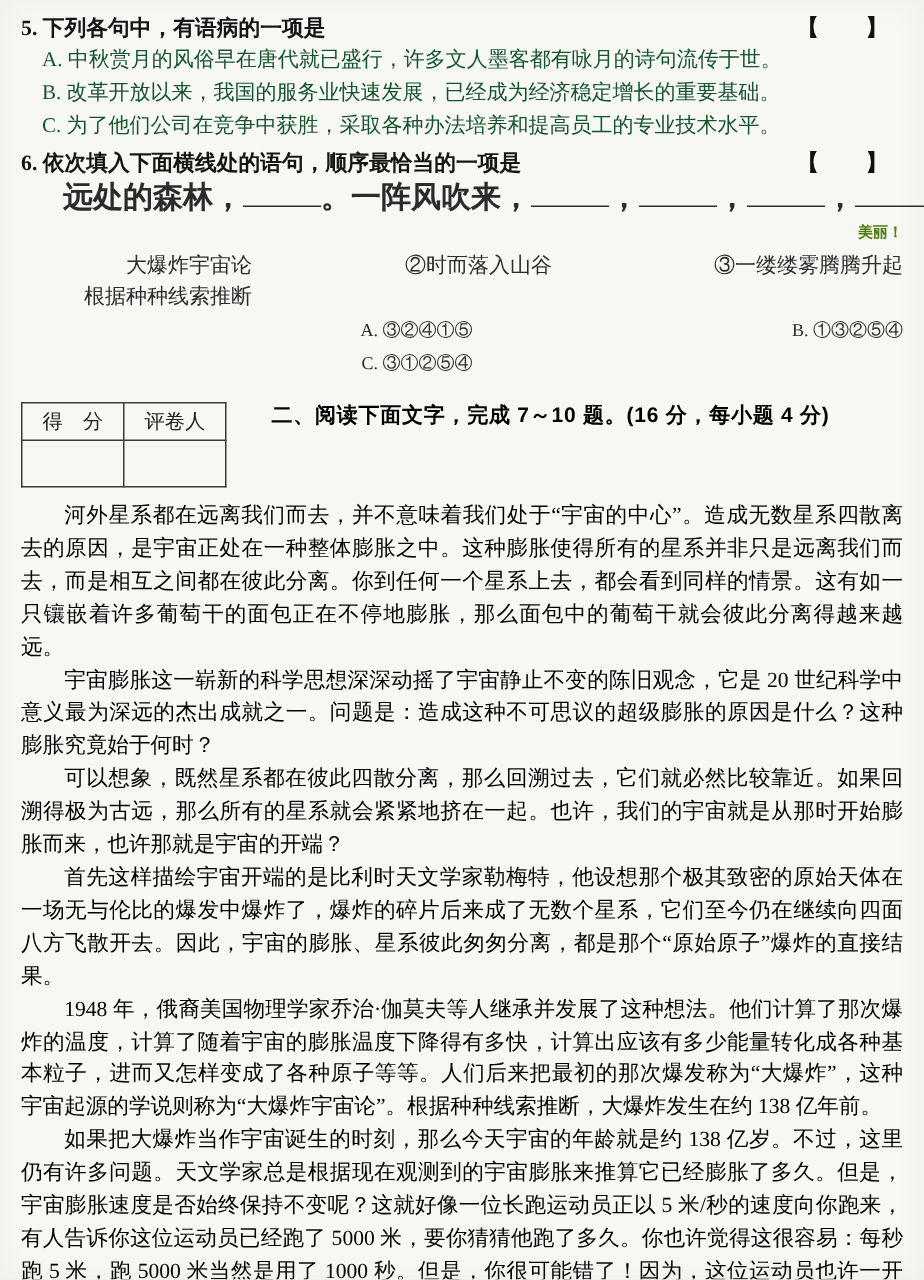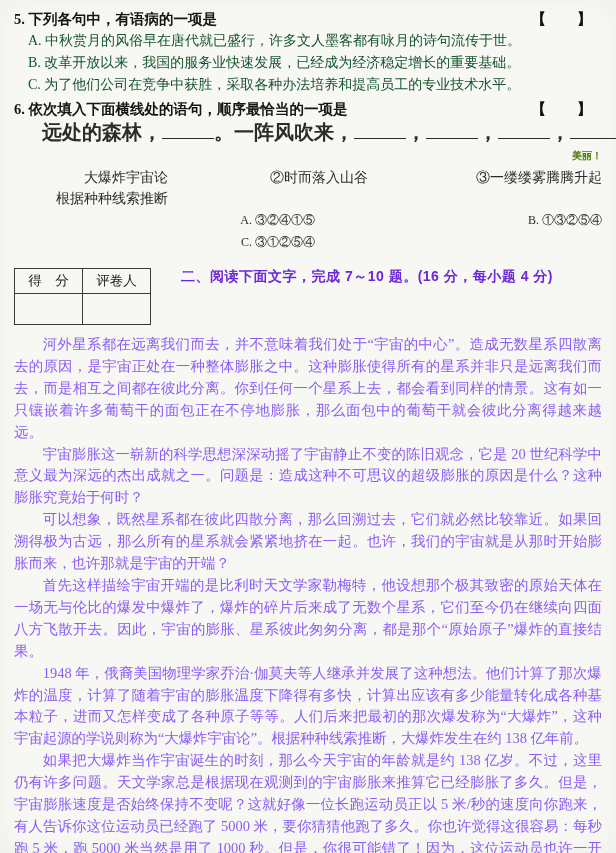--- a/index.html
+++ b/index.html
@@ -69,29 +69,29 @@
     border:1.6px solid #3a3a3a;
     text-align:center; vertical-align:middle;
     font-size:13.5px; color:#222;
     height:25px;
     font-family:"Liberation Serif","DejaVu Serif",serif;
   }
   table.score-table tr.empty-row td { height:31px; }
   .section-title {
     margin-left:30px;
     font-family:"Liberation Sans","DejaVu Sans",sans-serif;
-    font-weight:bold; font-size:14px; color:#6d28d9;
+    font-weight:bold; font-size:14px; color:#000000;
     letter-spacing:0.5px;
   }
   
   .passage { margin-top:4px; }
   .passage p {
     font-size:14.4px; line-height:21.9px;
     text-align:justify; text-indent:2em;
-    color:#8b5cf6;
+    color:#000000;
   }
   .q5 { margin-top:2px; }
   .q6 { margin-top:2px;text-align:right; }
 </style>
 </head>
 <body>
 
 <div class="page">
 
   <div class="q5">

